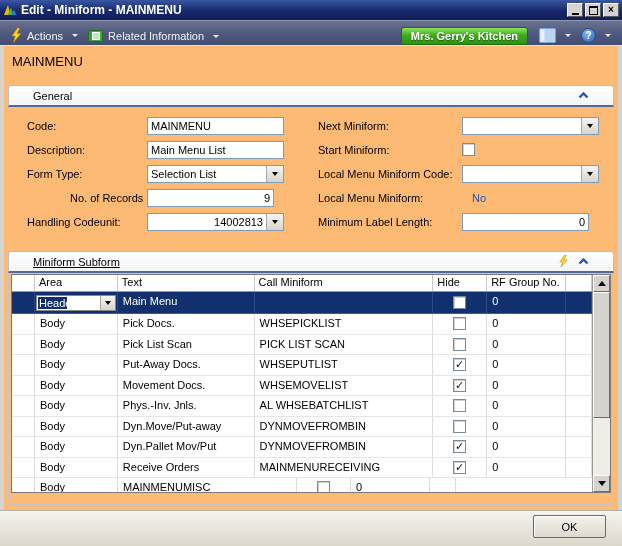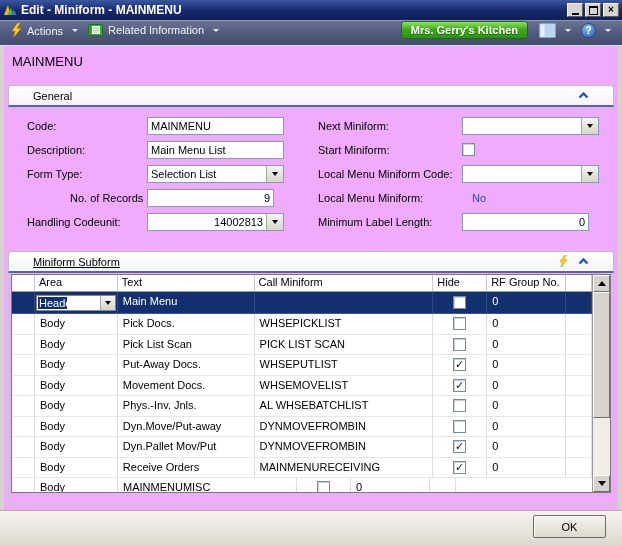--- a/index.html
+++ b/index.html
@@ -14,32 +14,32 @@
   .win-btns{margin-left:auto;display:flex;gap:2px;}
   .win-btn{width:16px;height:14px;background:#D6D3CE;border:1px solid;box-sizing:border-box;
            border-color:#FFFFFF #5A5A5A #5A5A5A #FFFFFF;display:flex;align-items:center;justify-content:center;}
   .glyph-min{width:7px;height:2px;background:#000;margin-top:7px;}
   .glyph-max{width:7px;height:6px;border:1px solid #000;border-top:2px solid #000;}
   .glyph-close{font-size:10px;font-weight:bold;color:#000;line-height:10px;}
   
   .toolbar{position:absolute;top:20px;left:0;right:0;height:26px;box-sizing:border-box;
            background:linear-gradient(#6A7390,#4E587C 55%,#434D71);
            border-top:1px solid #8E97B2;border-bottom:1px solid #DCE0EA;
-           display:flex;align-items:flex-start;padding:0 6px;color:#F2F2F8;font-size:11px;}
+           display:flex;align-items:flex-end;padding:0 6px;color:#F2F2F8;font-size:11px;}
   .tb-item{display:flex;align-items:center;gap:5px;padding:2px 5px;cursor:default;white-space:nowrap;}
   .caret{width:0;height:0;border-left:3px solid transparent;border-right:3px solid transparent;
          border-top:3px solid #E8EAF2;margin-left:4px;}
   .company-btn{margin-left:auto;background:linear-gradient(#8FE55E,#3FAA1E 45%,#2F9212);
                border:1px solid #1E6E10;border-radius:3px;color:#fff;font-weight:bold;font-size:11px;
                padding:2px 9px;text-shadow:0 1px 1px rgba(0,0,0,.4);}
   .help-circle{width:15px;height:15px;border-radius:50%;color:#fff;font-weight:bold;font-size:10px;
                background:radial-gradient(circle at 35% 30%,#85B6EA,#2B62B0);
                border:1px solid #1E4E96;display:flex;align-items:center;justify-content:center;box-sizing:border-box;}
   
-  .content{position:absolute;left:4px;right:4px;top:46px;height:464px;background:#f0abfc;}
+  .content{position:absolute;left:4px;right:4px;top:46px;height:464px;background:#fdba74;}
   .page-title{position:absolute;left:8px;top:8px;font-size:13px;color:#000;}
   .section{position:absolute;left:4px;width:606px;box-sizing:border-box;}
   #sec-general{top:39px;height:155px;}
   #sec-subform{top:206px;height:253px;border:1px solid #C2C7CF;border-top:none;border-radius:0 0 4px 4px;text-decoration:underline;}
   .sec-header{height:22px;background:linear-gradient(#FFFFFF,#F3F5F8);
               border:1px solid #B9BFC9;border-bottom:2px solid #52689F;border-radius:3px 3px 0 0;
               display:flex;align-items:center;padding:0 24px;font-size:11px;box-sizing:border-box;color:#000;}
   #sec-subform .sec-header{margin:-1px -1px 0 -1px;}
   .sec-tools{margin-left:auto;display:flex;align-items:center;gap:10px;}
   .chev{display:block;}

